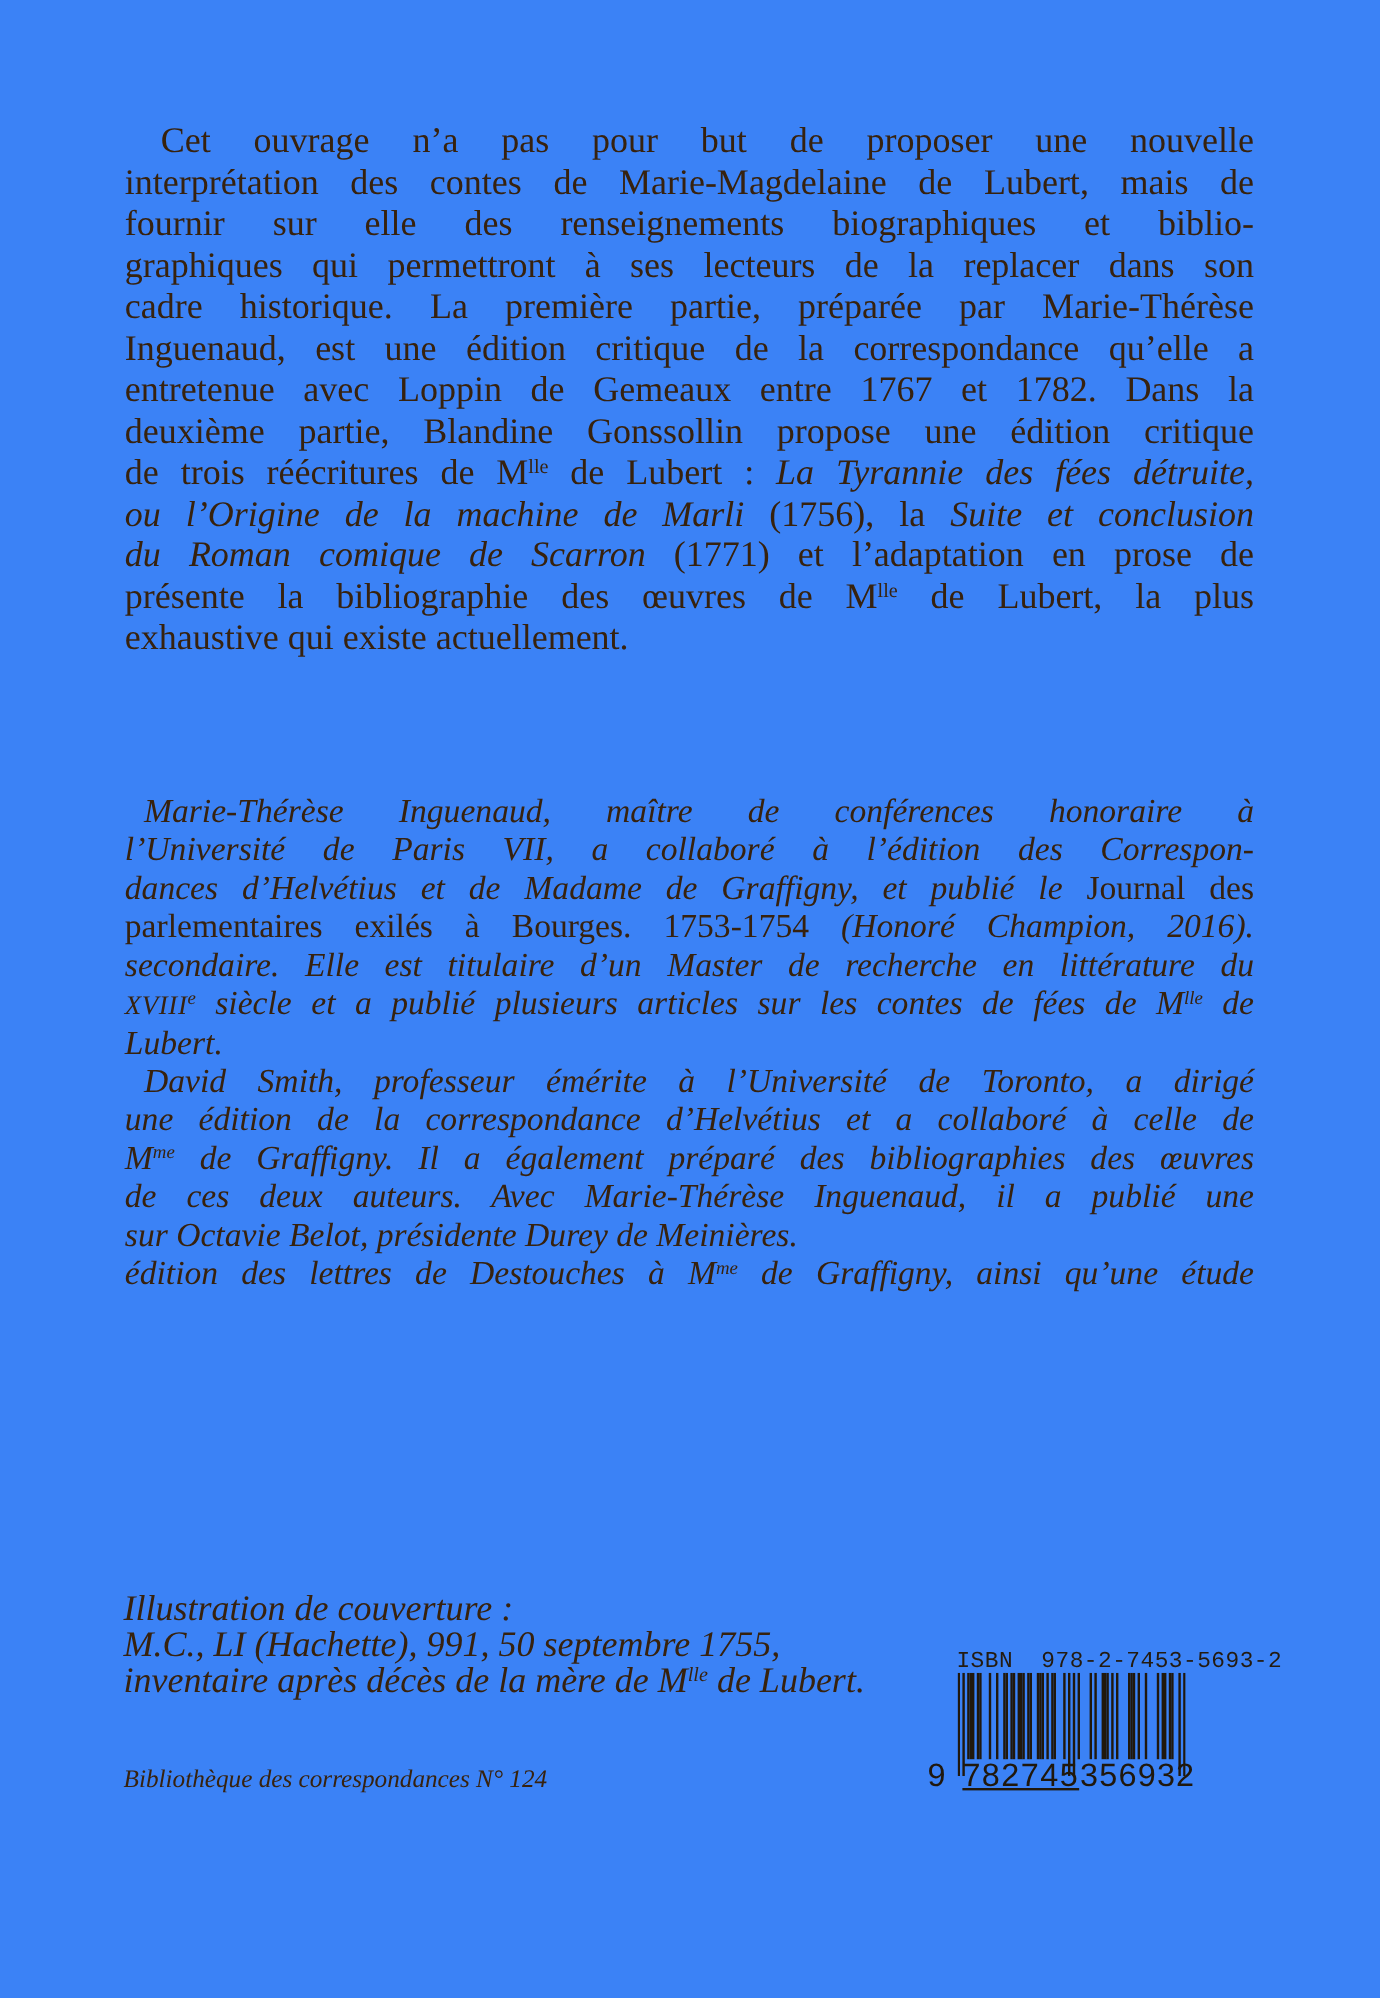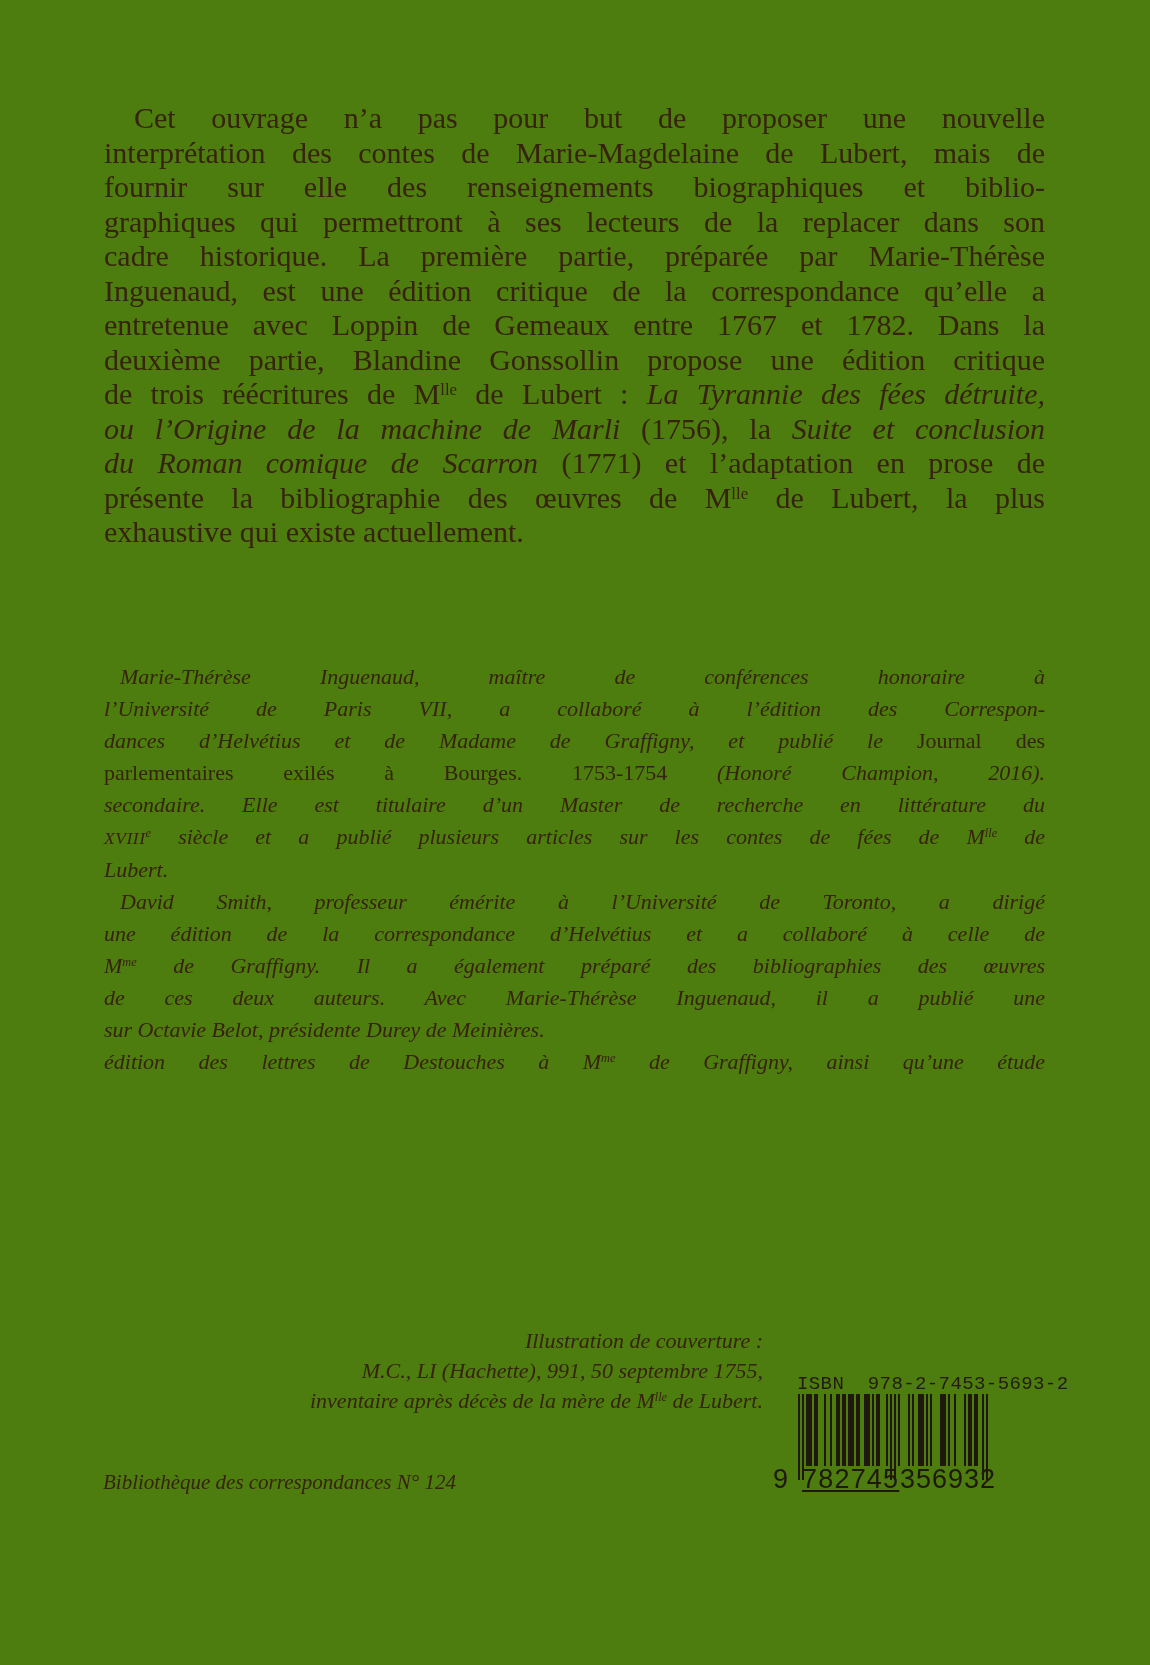--- a/index.html
+++ b/index.html
@@ -1,36 +1,36 @@
 <!DOCTYPE html>
 <html><head>
 <meta charset="utf-8">
 <style>
   html,body{margin:0;padding:0;background:#8a8a8a;}
   .page{
     position:relative;
     width:1150px;height:1665px;
-    background:#4d7c0f;
+    background:#3b82f6;
     font-family:"Liberation Serif", serif;
     color:#37220e;
     overflow:hidden;
   }
   .textblock{position:absolute;}
   .tline{white-space:normal;}
   .just .tline{text-align:justify;text-align-last:justify;}
   .just .tline.endline{text-align-last:left;}
   .synopsis{left:104px;top:101px;width:941px;font-size:30px;line-height:34.5px;}
   .synopsis .indent{padding-left:30px;}
   .synopsis .tog{font-style:italic;}
-  .bios{left:104px;top:661px;width:941px;font-size:22px;line-height:32px;font-style:italic;}
+  .bios{left:104px;top:661px;width:941px;font-size:28px;line-height:32px;font-style:italic;}
   .bios .indent{padding-left:16px;}
   .bios .tog{font-style:normal;}
   .sup{font-size:0.56em;vertical-align:0.55em;line-height:0;}
   .sc{font-size:0.8em;letter-spacing:0.5px;}
-  .credit{left:103px;top:1326px;width:660px;font-size:22px;line-height:30px;font-style:italic;text-align:right;}
+  .credit{left:103px;top:1326px;width:660px;font-size:30px;line-height:30px;font-style:italic;}
   .series{position:absolute;left:103px;top:1470px;font-size:21px;font-style:italic;}
   .barcode{position:absolute;left:775px;top:1375px;width:235px;height:122px;color:#20180d;}
   .isbn{
     position:absolute;left:22px;top:-2px;
     font-family:Liberation Mono, monospace;
     font-size:19px;letter-spacing:0.4px;white-space:pre;color:#241b10;
   }
   .bars{position:absolute;left:23px;top:19px;display:block;}
   .bcd{
     position:absolute;top:89px;

